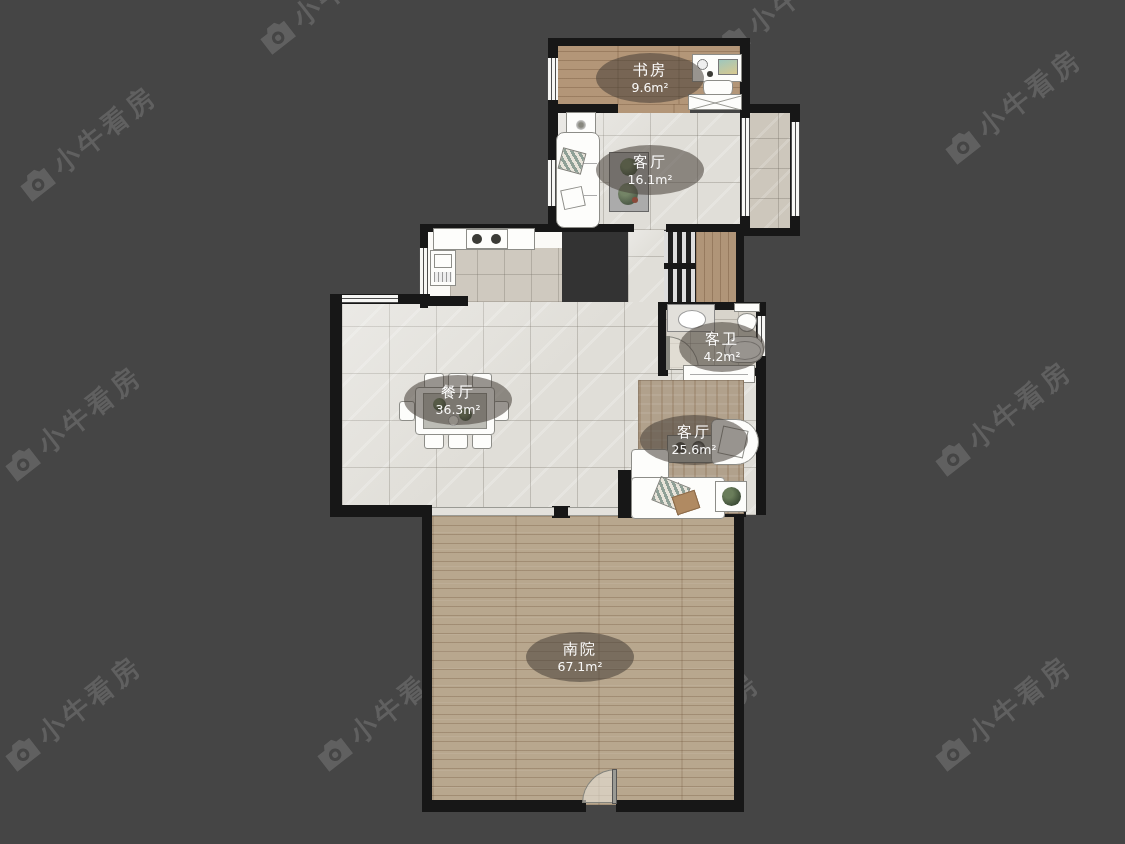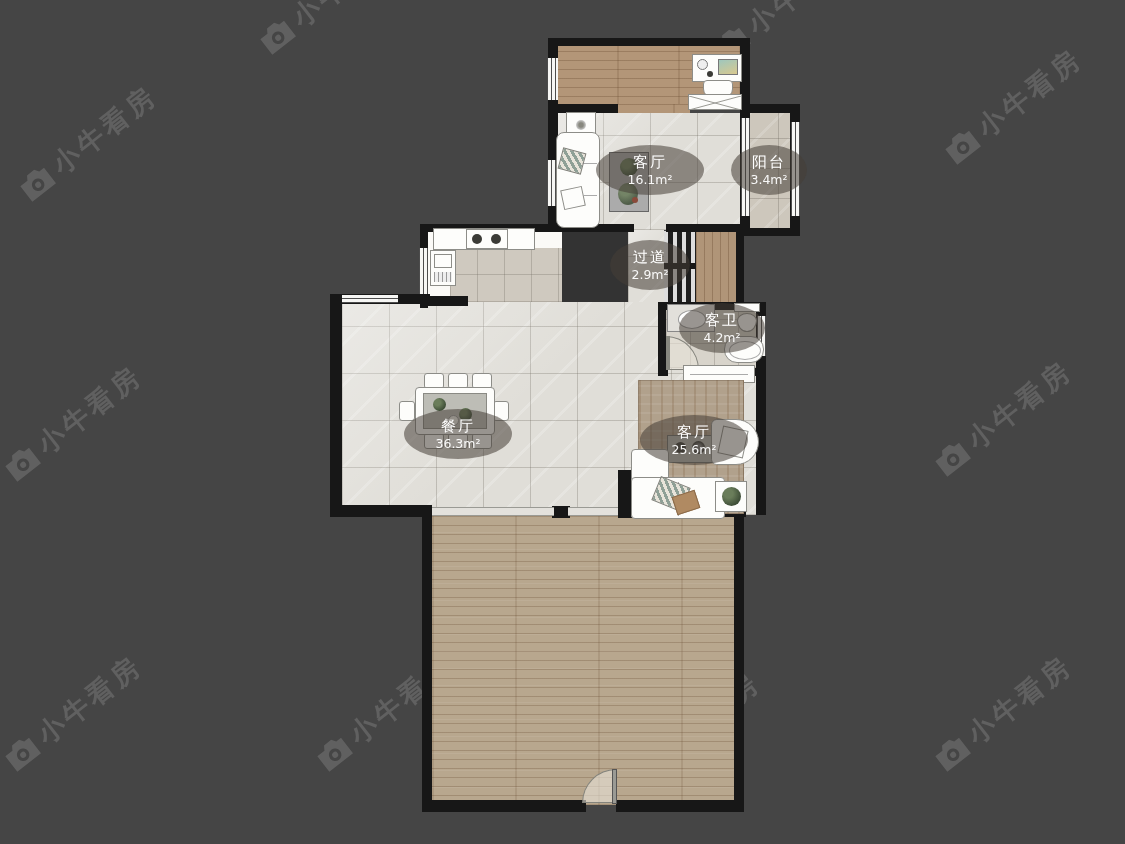--- a/index.html
+++ b/index.html
@@ -298,38 +298,38 @@
   </div>
   <div class="pil" style="left:655px;top:481px;width:32px;height:26px;transform:rotate(22deg)"></div>
   <div class="abs" style="left:674px;top:493px;width:24px;height:19px;transform:rotate(-18deg);background:#b08a62;border:1px solid #8a6a4a;box-sizing:border-box"></div>
   <div class="fur" style="left:715px;top:481px;width:32px;height:31px">
     <div class="plantc" style="left:6px;top:5px;width:19px;height:19px"></div>
   </div>
 
   <div class="arc" style="left:582px;top:769px;width:34px;height:34px;border-radius:100% 0 0 0"></div>
   <div class="abs" style="left:612px;top:769px;width:5px;height:35px;background:#9a9a94;border:1px solid #555;box-sizing:border-box"></div>
 
+  <div class="lbl" style="left:650px;top:78px">
+    <div class="lbl-n">书房</div>
+    <div class="lbl-a">9.6m²</div>
+  </div>
   <div class="lbl" style="left:650px;top:170px">
     <div class="lbl-n">客厅</div>
     <div class="lbl-a">16.1m²</div>
   </div>
-  <div class="lbl" style="left:769px;top:170px;min-width:52px">
-    <div class="lbl-n">阳台</div>
-    <div class="lbl-a">3.4m²</div>
-  </div>
-  <div class="lbl" style="left:650px;top:265px;min-width:56px">
-    <div class="lbl-n">过道</div>
-    <div class="lbl-a">2.9m²</div>
-  </div>
-  <div class="lbl" style="left:722px;top:328px;min-width:62px">
+  <div class="lbl" style="left:722px;top:347px;min-width:62px">
     <div class="lbl-n">客卫</div>
     <div class="lbl-a">4.2m²</div>
   </div>
-  <div class="lbl" style="left:458px;top:434px">
+  <div class="lbl" style="left:458px;top:400px">
     <div class="lbl-n">餐厅</div>
     <div class="lbl-a">36.3m²</div>
   </div>
   <div class="lbl" style="left:694px;top:440px">
     <div class="lbl-n">客厅</div>
     <div class="lbl-a">25.6m²</div>
   </div>
+  <div class="lbl" style="left:580px;top:657px">
+    <div class="lbl-n">南院</div>
+    <div class="lbl-a">67.1m²</div>
+  </div>
 
 </div>
 
 </body></html>

